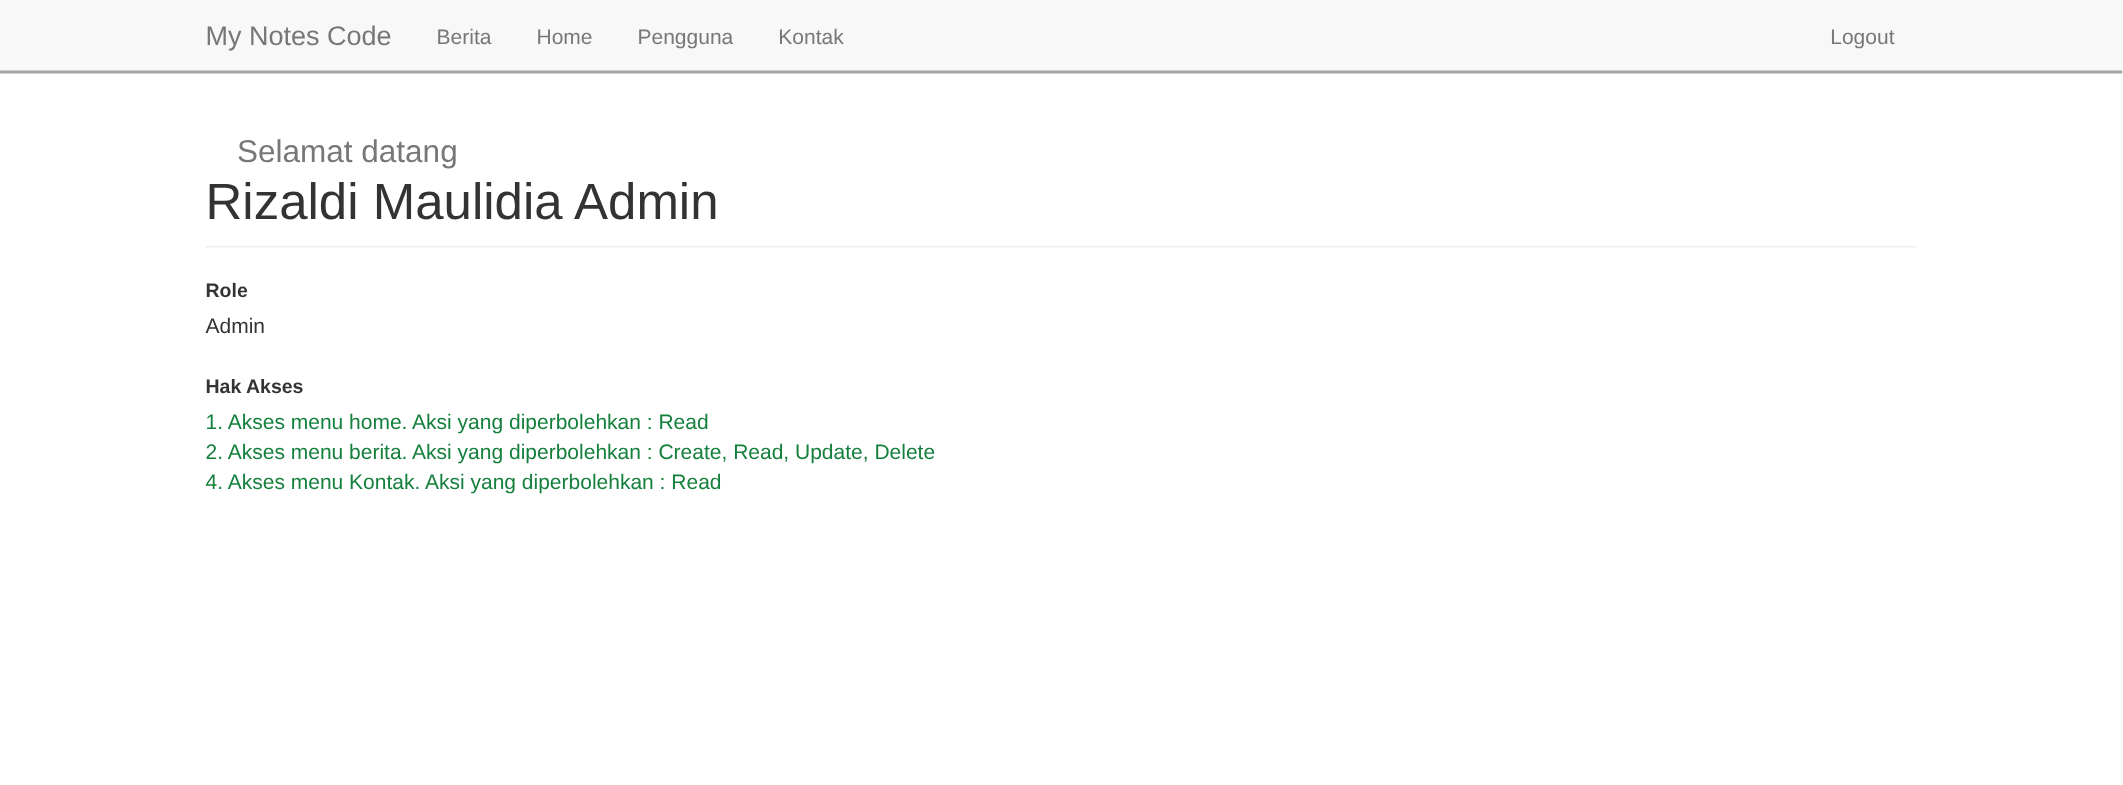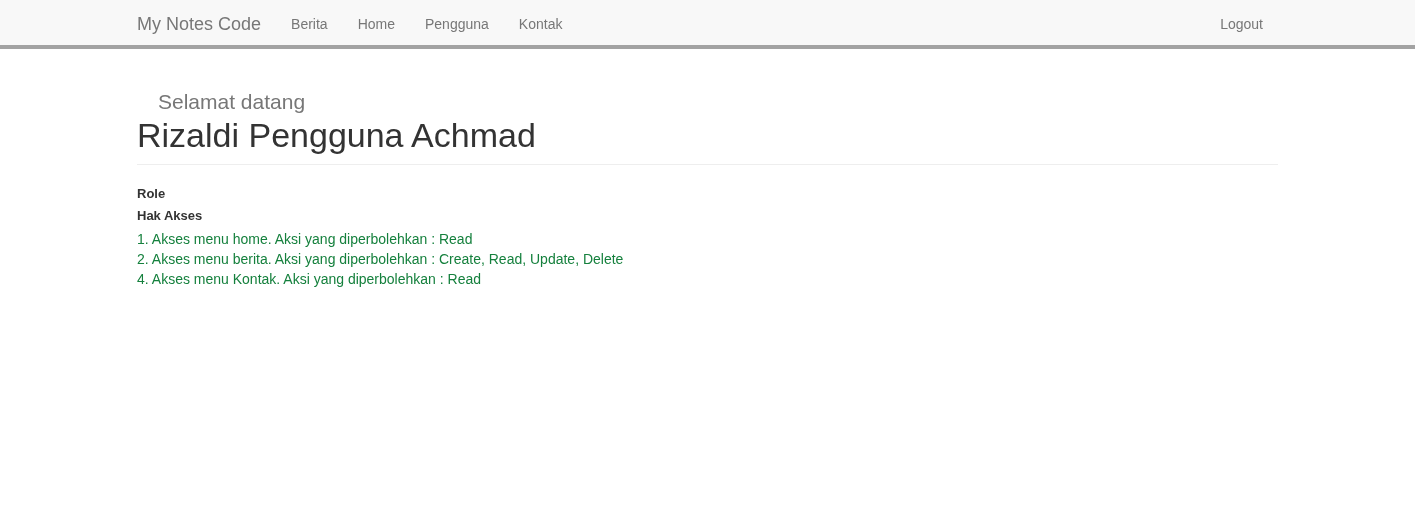--- a/index.html
+++ b/index.html
@@ -15,21 +15,21 @@
     color: #333333;
     width: 1415px;
     height: 523px;
     overflow: hidden;
     -webkit-font-smoothing: antialiased;
   }
 
   
   .navbar {
     background-color: #f8f8f8;
-    border-bottom: 4px solid #a3a3a3;
+    border-bottom: 2px solid #a3a3a3;
     height: 49px;
     box-sizing: border-box;
     width: 100%;
     position: relative;
   }
   .navbar-container {
     width: 1141px;
     margin: 0 auto;
     height: 48px;
     display: flex;
@@ -160,26 +160,27 @@
       </li>
     </ul>
   </div>
 </nav>
 
 <div class="container">
 
   <div class="page-header">
     <h1>
       <span class="welcome-small">Selamat datang</span>
-      <span class="user-name">Rizaldi Pengguna Achmad</span>
+      <span class="user-name">Rizaldi Maulidia Admin</span>
     </h1>
   </div>
 
   <div>
     <p class="section-label">Role</p>
+    <p class="section-value">Admin</p>
   </div>
 
   <div>
     <p class="section-label">Hak Akses</p>
     <ul class="access-list">
       <li>1. Akses menu home. Aksi yang diperbolehkan : Read</li>
       <li>2. Akses menu berita. Aksi yang diperbolehkan : Create, Read, Update, Delete</li>
       <li>4. Akses menu Kontak. Aksi yang diperbolehkan : Read</li>
     </ul>
   </div>

